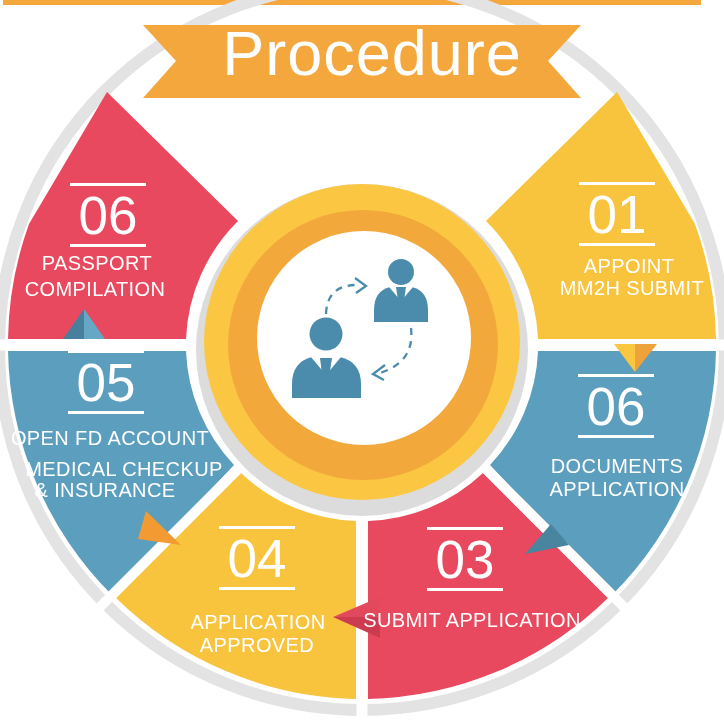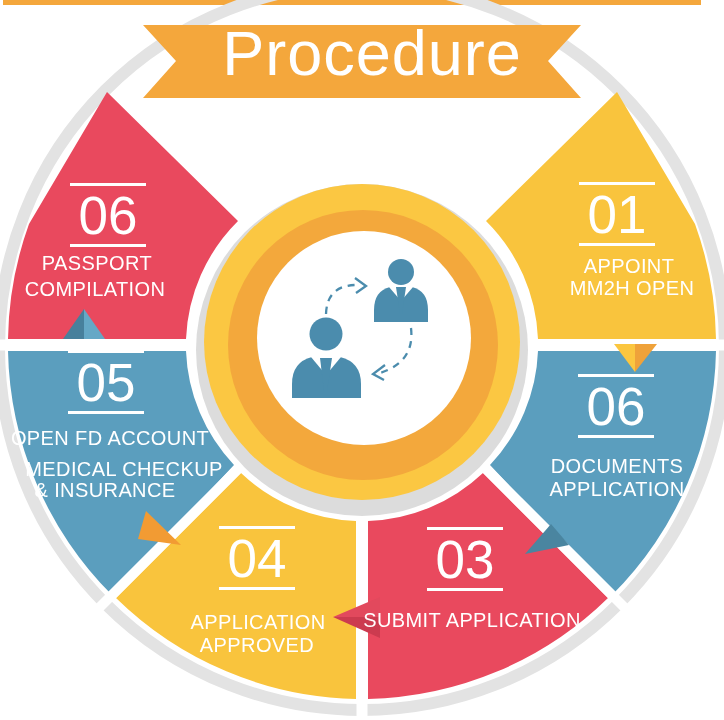--- a/index.html
+++ b/index.html
@@ -86,21 +86,21 @@
       </g>
     </g>
 
     <polygon points="143,25 581,25 548,61 581,98 143,98 176,61" fill="#f4a73c"></polygon>
   </svg>
 
   <div class="txt banner-text">Procedure</div>
 
   <div class="txt num" style="left:617px; top:182px;">01</div>
   <div class="txt lbl" style="left:629px; top:255px;">APPOINT</div>
-  <div class="txt lbl" style="left:632px; top:277px;">MM2H OPEN</div>
+  <div class="txt lbl" style="left:632px; top:277px;">MM2H SUBMIT</div>
 
   <div class="txt num" style="left:616px; top:374px;">06</div>
   <div class="txt lbl" style="left:617px; top:455px;">DOCUMENTS</div>
   <div class="txt lbl" style="left:617px; top:478px;">APPLICATION</div>
 
   <div class="txt num" style="left:465px; top:527px;">03</div>
   <div class="txt lbl" style="left:472px; top:609px;">SUBMIT APPLICATION</div>
 
   <div class="txt num" style="left:257px; top:526px;">04</div>
   <div class="txt lbl" style="left:258px; top:611px;">APPLICATION</div>

